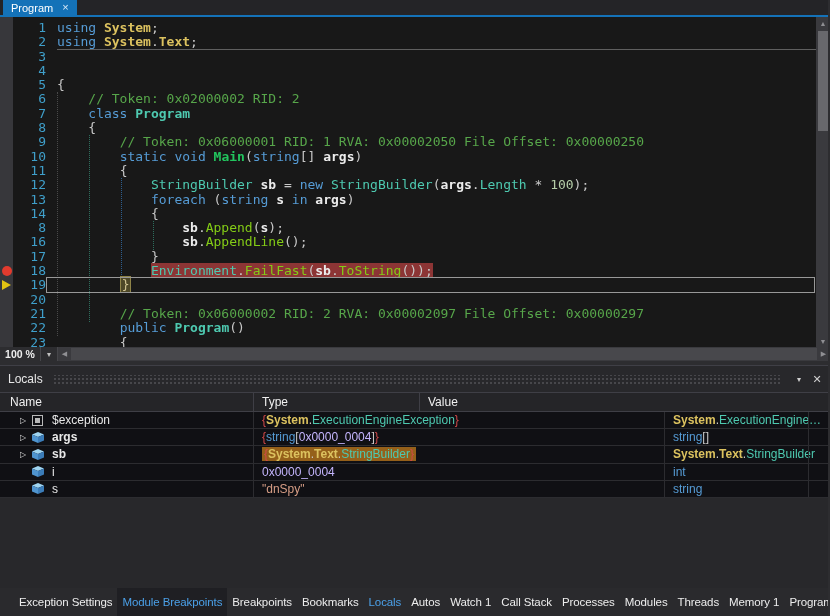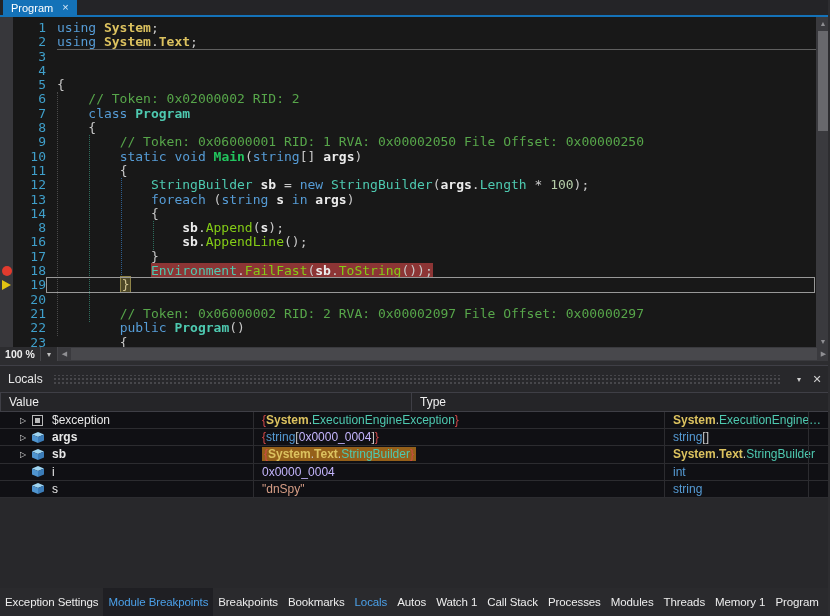--- a/index.html
+++ b/index.html
@@ -66,21 +66,21 @@
   .lrow .col-value,.lrow .col-type{border-left:1px solid #2c2c30;}
   #rowsline{position:absolute;left:808px;top:0;bottom:0;width:1px;background:#2c2c30;}
   .exp{width:12px;margin-left:10px;color:#dcdcdc;font-size:8px;text-align:left;flex:0 0 12px;}
   .icon-exc{width:9px;height:9px;border:1px solid #b8b8b8;position:relative;flex:0 0 9px;margin-right:9px;}
   .icon-exc::after{content:"";position:absolute;left:2px;top:2px;right:2px;bottom:2px;background:#b8b8b8;}
   .icon-cube{width:12px;height:11px;flex:0 0 12px;margin-right:8px;}
   .nm-bold{font-weight:bold;}
   .vhl{background:#95601a;padding:0 2px;}
   
   #footer{position:absolute;left:0;top:588px;width:830px;height:28px;background:#2a2a2d;
-          display:flex;align-items:stretch;padding-left:0;box-sizing:border-box;}
+          display:flex;align-items:stretch;padding-left:14px;box-sizing:border-box;}
   .ftab{display:flex;align-items:center;padding:0 5px;font-size:11.5px;letter-spacing:-0.1px;
         color:#ededed;cursor:default;white-space:nowrap;}
   .ftab.boxed{background:#1f1f23;color:#4ba0e8;}
   .ftab.active{color:#4ba0e8;}
 </style>
 </head>
 <body>
 
 <div id="win">
 
@@ -145,22 +145,23 @@
   </div>
 
   <div id="locals">
     <div id="ltitle">
       <span class="cap">Locals</span>
       <div id="ldots"></div>
       <div class="tbtn" id="ldrop">▾</div>
       <div class="tbtn" id="lclose">✕</div>
     </div>
     <div id="lheader">
+      <div class="hc col-name">Name</div>
+      <div class="hc col-type">Type</div>
       <div class="hc col-value">Value</div>
-      <div class="hc col-type">Type</div>
     </div>
     <div id="locals-rows">
       <div class="lrow">
           <div class="cell col-name">
             <span class="exp">▷</span>
             <span class="icon-exc"></span>
             <span>$exception</span>
           </div>
           <div class="cell col-value">
             <span class="c-red">{</span>

